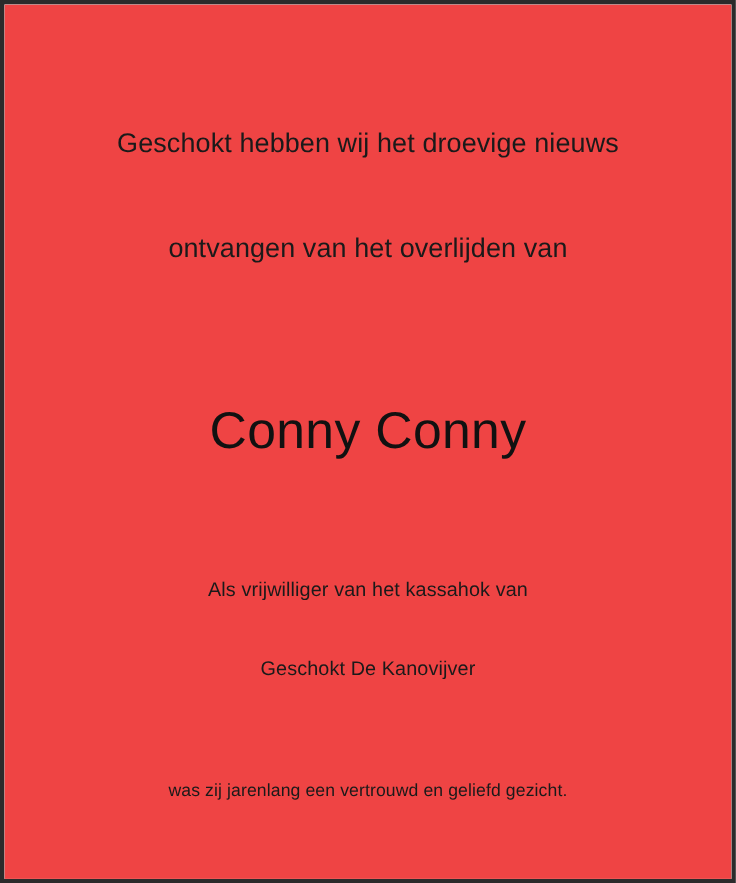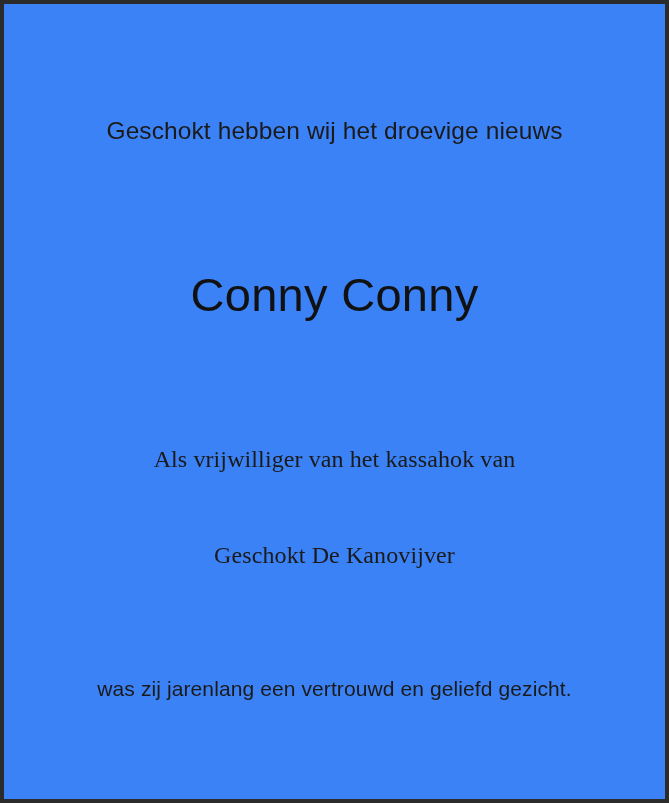--- a/index.html
+++ b/index.html
@@ -15,21 +15,21 @@
     width: 669px;
     height: 803px;
     box-sizing: border-box;
     background: #ffffff;
     border: 4px solid #2b2b2b;
     overflow: hidden;
   }
   .inner {
     position: absolute;
     top: 0; left: 0; right: 0; bottom: 0;
-    background: #3b82f6;
+    background: #ef4444;
     display: flex;
     flex-direction: column;
     align-items: center;
     padding-top: 48px;
     box-sizing: border-box;
   }
   .line {
     color: #1a1a1a;
     text-align: center;
     line-height: 1.28;
@@ -44,39 +44,39 @@
   }
   .name {
     font-size: 47px;
     font-weight: 400;
     color: #111111;
     margin-top: 56px;
     letter-spacing: 0.3px;
   }
   .block-role {
     margin-top: 58px;
-    font-size: 24px;
-    font-family: Liberation Serif, serif;
+    font-size: 18px;
   }
   .block-role .l2 {
     margin-top: 3px;
   }
   .block-sentence {
     margin-top: 44px;
-    font-size: 21px;
+    font-size: 16px;
   }
 </style>
 </head>
 <body>
 
 <div class="page">
   <div class="inner">
 
     <div class="line intro">
       <div class="l1">Geschokt hebben wij het droevige nieuws</div>
+      <div class="l2">ontvangen van het overlijden van</div>
     </div>
 
     <div class="line name">Conny Conny</div>
 
     <div class="line block-role">
       <div class="l1">Als vrijwilliger van het kassahok van</div>
       <div class="l2">Geschokt De Kanovijver</div>
     </div>
 
     <div class="line block-sentence">was zij jarenlang een vertrouwd en geliefd gezicht.</div>

